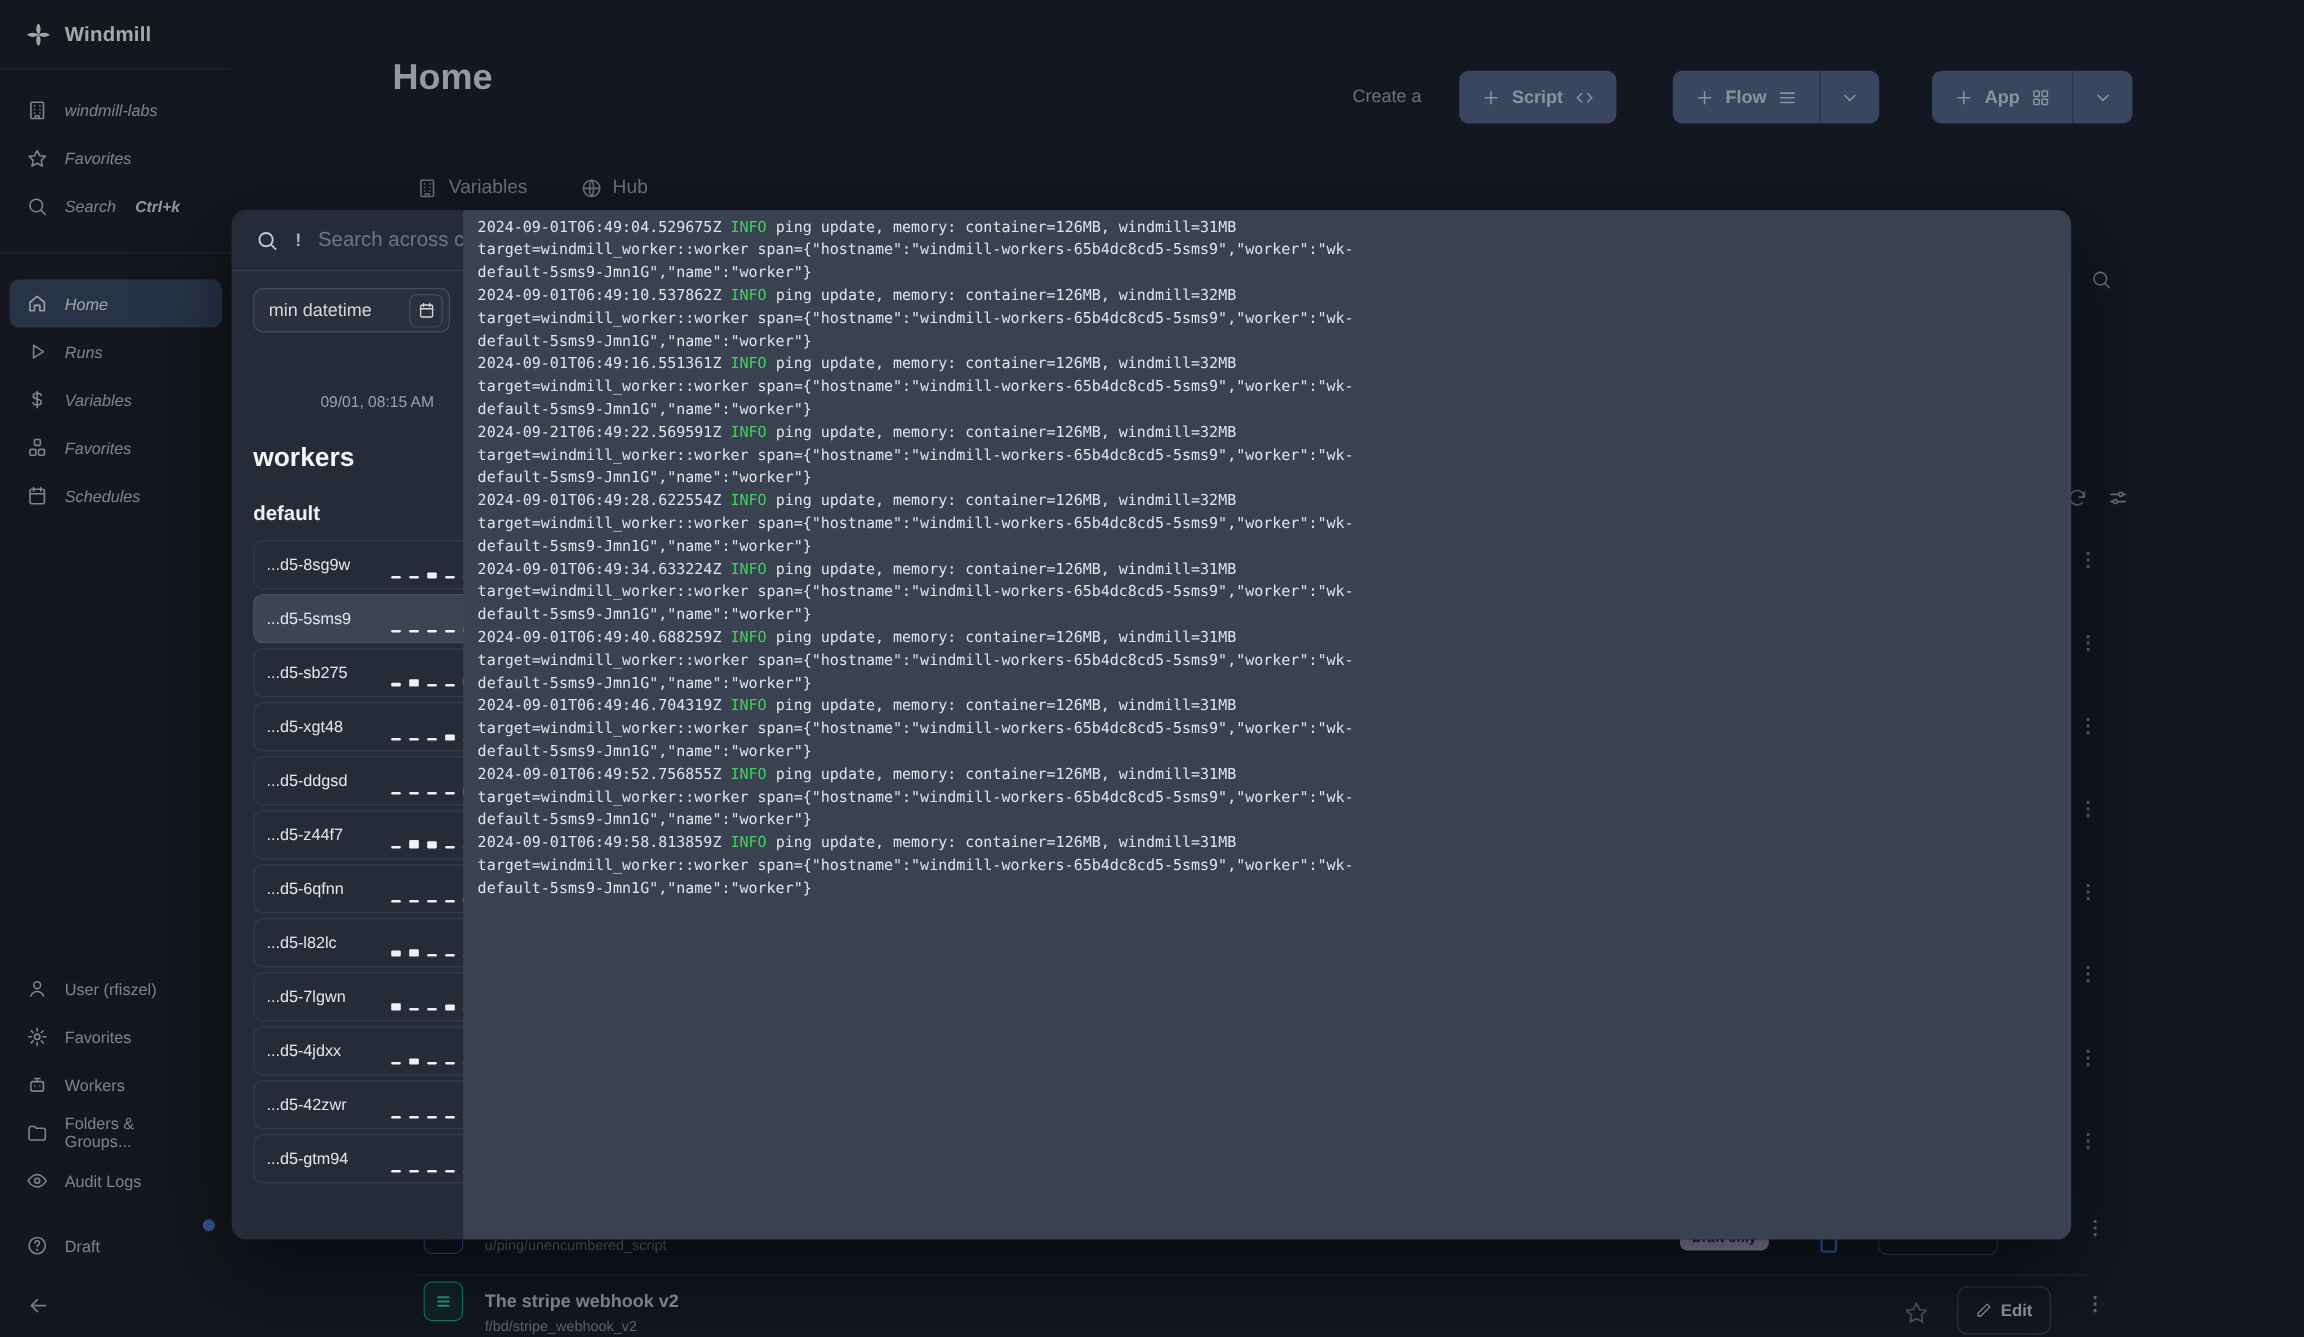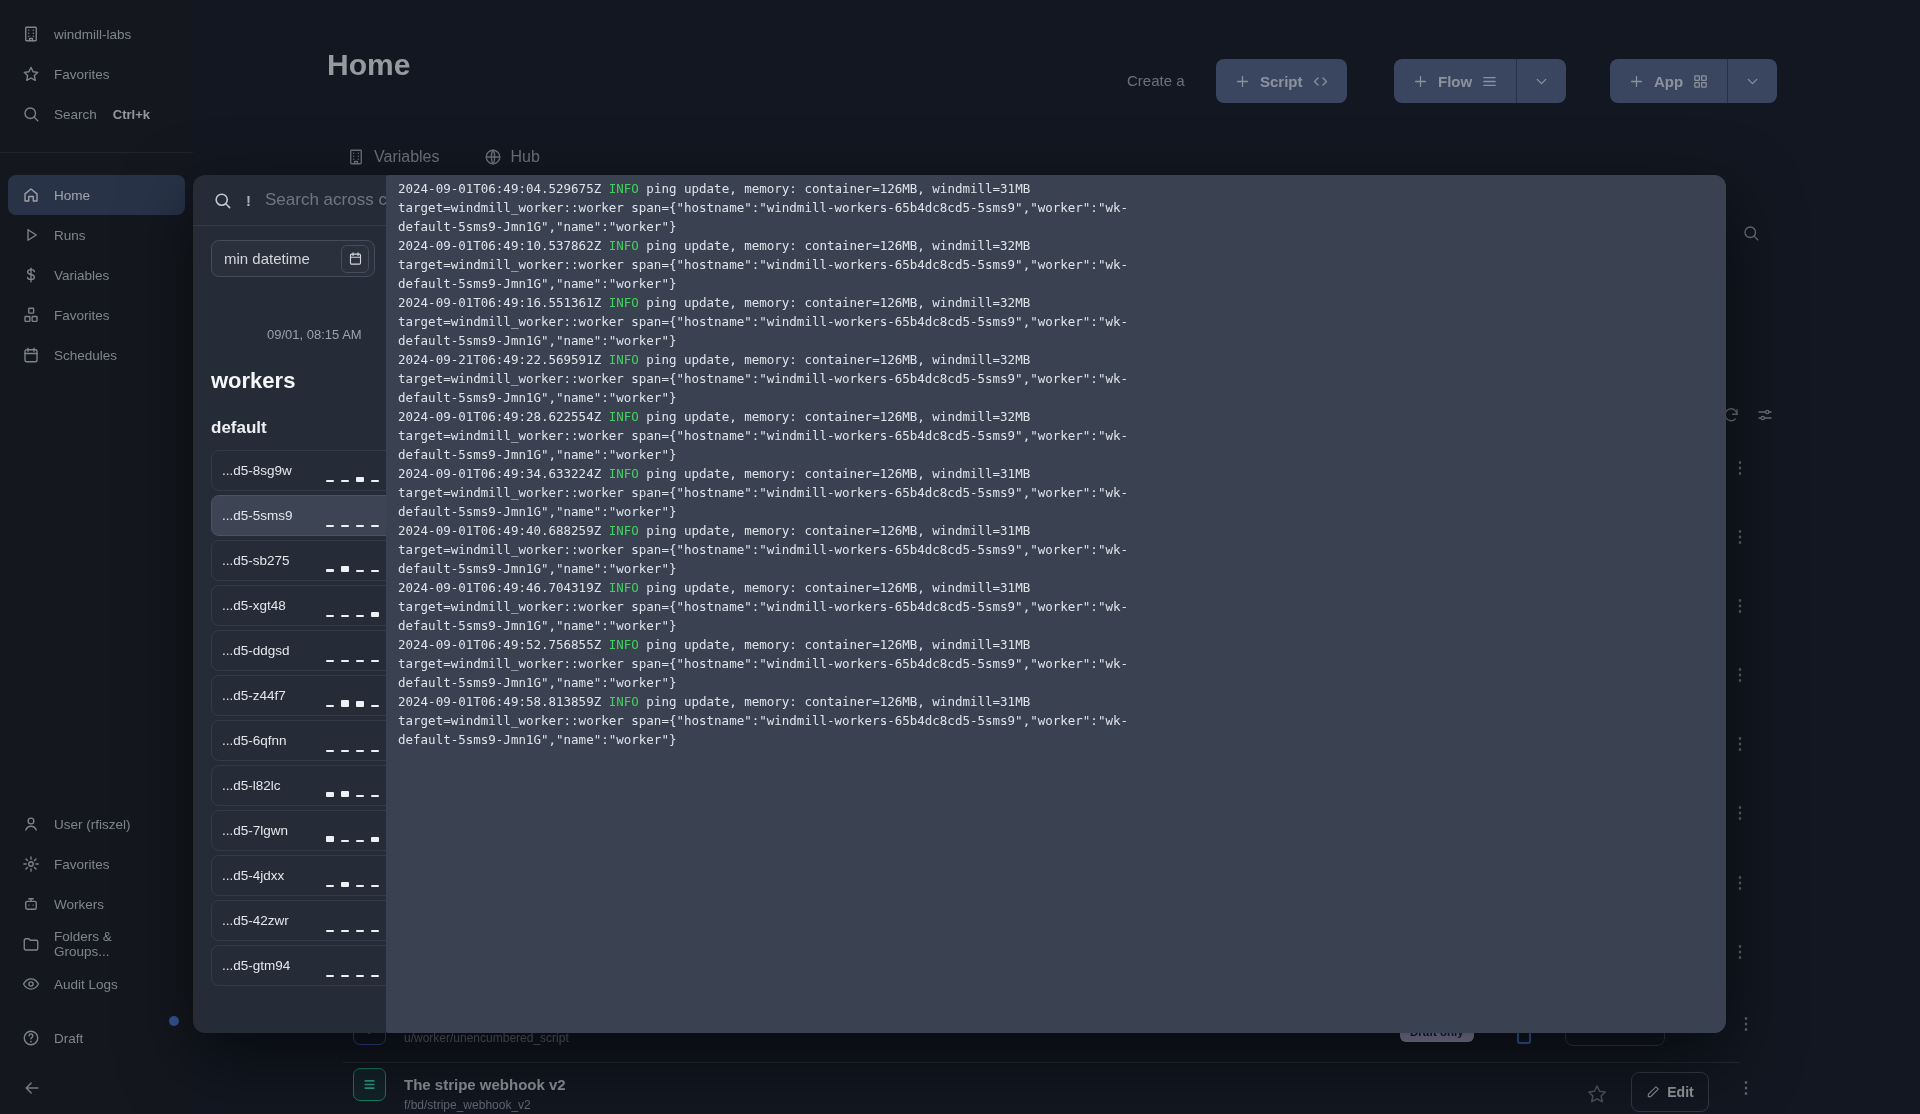--- a/index.html
+++ b/index.html
@@ -6,21 +6,21 @@
   html,body { background:#0e1118; }
   .stage { position:relative; width:1920px; height:1114px; overflow:hidden;
            background:#1b2130; font-family:"Liberation Sans", sans-serif; color:#c3c9d4; }
 
   
   .sidebar { position:absolute; left:0; top:0; width:193px; height:100%; background:#1d222c; z-index:1; }
   .sb-logo-row { display:flex; align-items:center; gap:10px; height:58px; padding:0 20px;
                  border-bottom:1px solid #2c3340; }
   .sb-logo { width:24px; height:24px; color:#e9ecf1; }
   .sb-appname { font-size:17px; font-weight:700; color:#eceef2; letter-spacing:.2px; }
-  .sb-group { padding:14px 8px 10px; }
+  .sb-group { padding:14px 8px 10px;font-style:italic; }
   .sb-item { display:flex; align-items:center; gap:14px; height:40px; padding:0 14px; border-radius:8px;
              color:#b7bec9; font-size:13.5px; cursor:pointer; }
   .sb-item.active { background:#3a4a68; color:#e4e8ee; }
   .sb-icon { width:18px; height:18px; flex:0 0 18px; display:inline-flex; }
   .sb-icon svg { width:18px; height:18px; }
   .sb-kbd { font-weight:700; color:#d4d9e1; font-size:13px; margin-left:2px; }
   .sb-divider { border-top:1px solid #2c3340; margin:8px 0; }
   .sb-bottom { position:absolute; bottom:110px; left:8px; right:8px; }
   .sb-help { position:absolute; bottom:56px; left:8px; right:8px; }
   .sb-dot { position:absolute; right:14px; bottom:88px; width:10px; height:10px; border-radius:50%;
@@ -141,20 +141,33 @@
            font-size:14.5px; cursor:pointer; }
   .lf-dt svg{ width:16px; height:16px; color:#d2d6dd; }
   .lf-now { font-size:13px; font-weight:600; color:#e5e7eb; cursor:pointer; }
 </style>
 </head>
 <body>
 
 <div class="stage">
 
   <aside class="sidebar">
+    <div class="sb-logo-row">
+      <span class="sb-logo">
+        <svg viewBox="0 0 24 24" fill="currentColor">
+            <g>
+          <path d="M12 12C9.6 9.6 9.6 4.8 12 2.6c2.4 2.2 2.4 7 0 9.4z"></path>
+          <path d="M12 12c2.4-2.4 7.2-2.4 9.4 0-2.2 2.4-7 2.4-9.4 0z"></path>
+          <path d="M12 12c2.4 2.4 2.4 7.2 0 9.4-2.4-2.2-2.4-7 0-9.4z"></path>
+          <path d="M12 12c-2.4 2.4-7.2 2.4-9.4 0 2.2-2.4 7-2.4 9.4 0z"></path>
+        </g>
+          </svg>
+      </span>
+      <span class="sb-appname">Windmill</span>
+    </div>
     <div class="sb-group" id="sb-top">
         <div class="sb-item">
           <span class="sb-icon">
             <svg viewBox="0 0 24 24" fill="none" stroke="currentColor" stroke-width="1.8" stroke-linecap="round" stroke-linejoin="round">
               <rect x="5" y="3" width="14" height="18" rx="1"></rect>
               <path d="M9 7h.01M15 7h.01M9 11h.01M15 11h.01M9 15h.01M15 15h.01M10 21v-3h4v3"></path>
             </svg>
           </span>
           <span class="sb-label">windmill-labs</span>
         </div>
@@ -400,21 +413,21 @@
         <span class="kebab" style="left: 1537px; top: 531px;">⋮</span>
         <span class="kebab" style="left: 1537px; top: 600px;">⋮</span>
         <span class="kebab" style="left: 1537px; top: 669px;">⋮</span>
         <span class="kebab" style="left: 1537px; top: 738px;">⋮</span>
         <span class="kebab" style="left: 1537px; top: 807px;">⋮</span>
         <span class="kebab" style="left: 1537px; top: 877px;">⋮</span>
         <span class="kebab" style="left: 1537px; top: 946px;">⋮</span>
       </div>
 
     <div class="bgrow-icon row1-icon">?</div>
-    <span class="bg-path" style="left:211px; top:1031px;">u/worker/unencumbered_script</span>
+    <span class="bg-path" style="left:211px; top:1031px;">u/ping/unencumbered_script</span>
     <span class="badge">Draft only</span>
     <span class="mini-blue"></span>
     <span class="ghost-btn"></span>
     <span class="kebab" style="left:1543px; top:1018px;">⋮</span>
     <div class="bg-divider"></div>
 
     <div class="bgrow-icon row2-icon">
       <svg viewBox="0 0 24 24" fill="none" stroke="currentColor" stroke-width="2.4" stroke-linecap="round">
           <path d="M6 7h12M6 12h12M6 17h12"></path>
         </svg>

